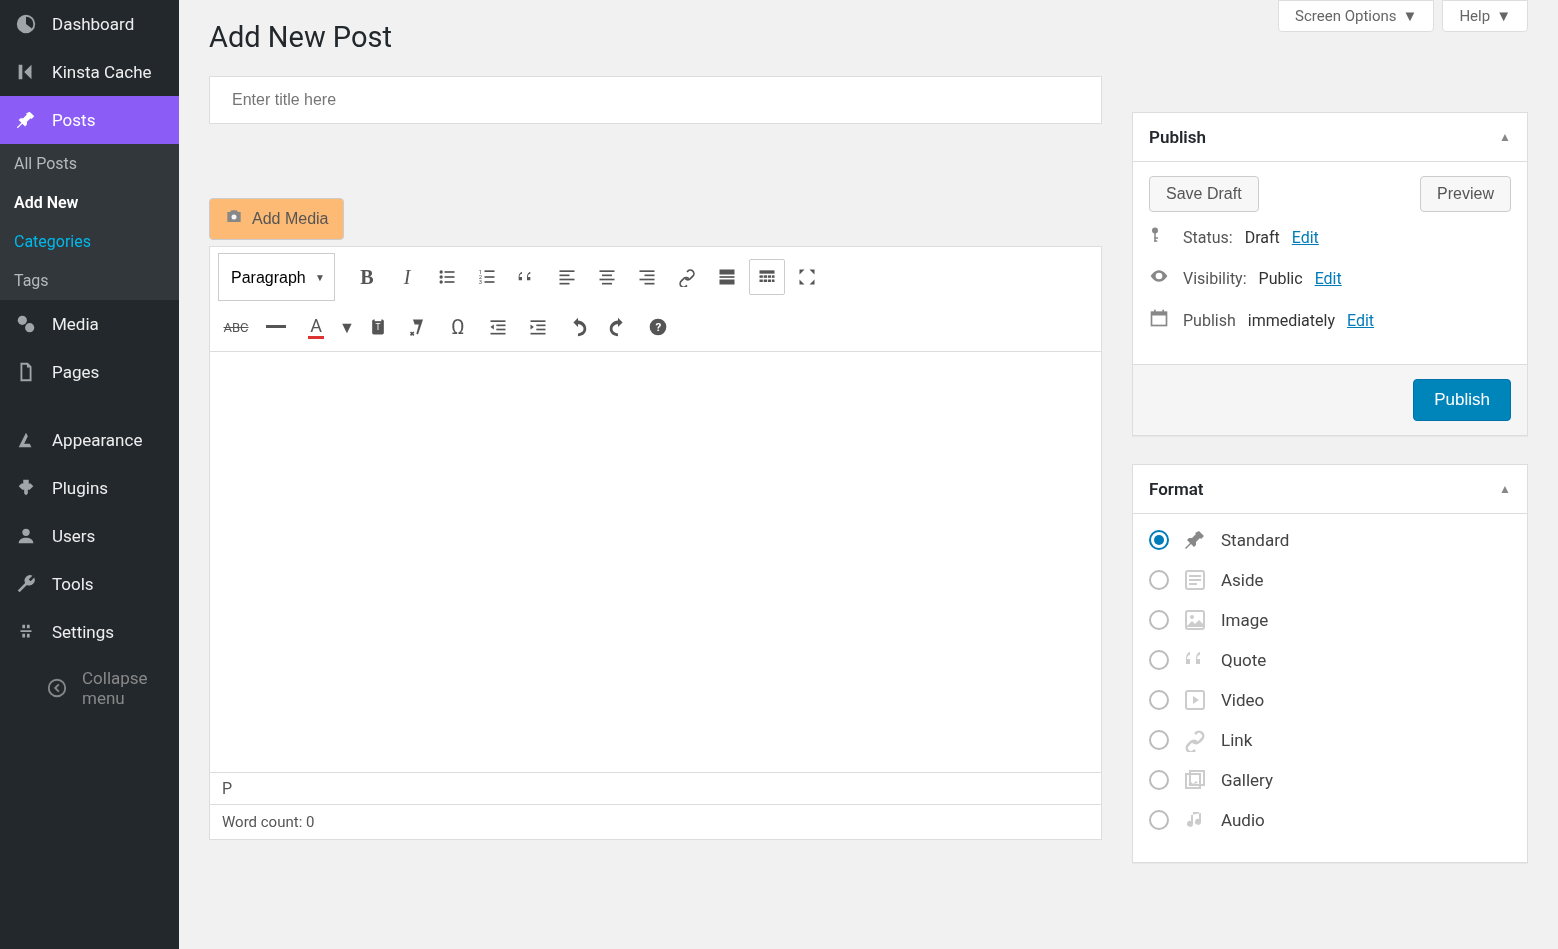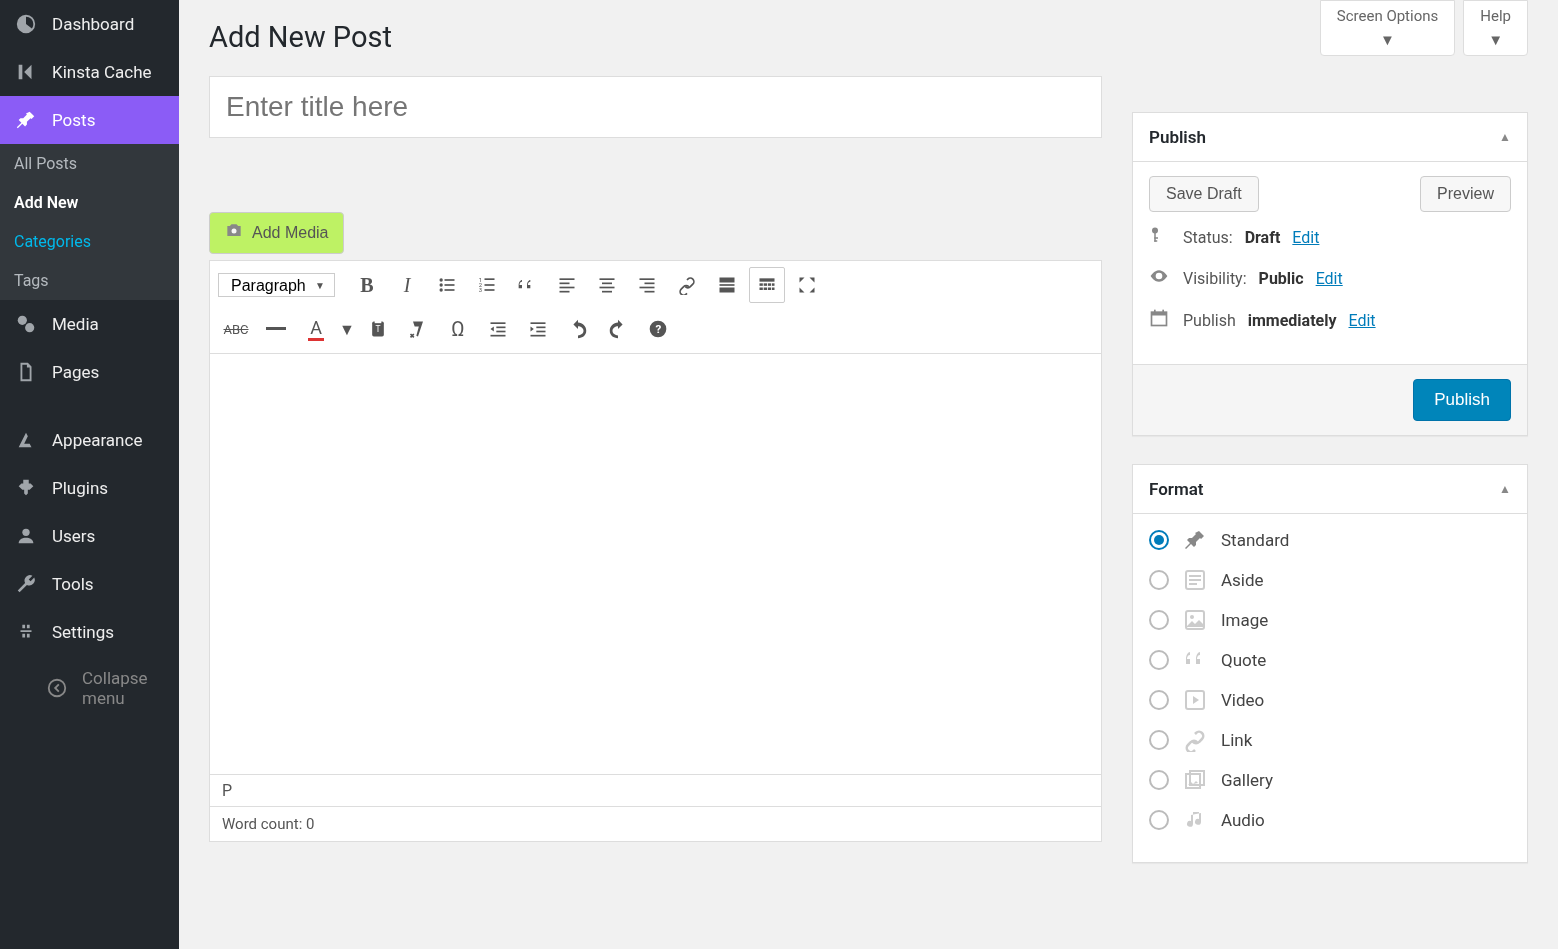--- a/index.html
+++ b/index.html
@@ -17,39 +17,39 @@
     .sub-items { background: #32373c; }
     .sub-item { padding: 10px 14px; color: #b4b9be; cursor: pointer; font-size: 16px; }
     .sub-item.current { color: #fff; font-weight: 600; }
     .sub-item.highlight { color: #00b9eb; }
     .collapse-item { color: #888; padding-left: 46px; }
     
     
     .main { flex: 1; padding: 0 30px; position: relative; }
     
     .top-tabs { position: absolute; top: 0; right: 30px; display: flex; gap: 8px; }
-    .top-tab { background: #fff; border: 1px solid #ddd; border-radius: 0 0 4px 4px; padding: 6px 16px; font-size: 15px; color: #666; cursor: pointer; display: flex; align-items: center; gap: 6px; flex-direction: column; }
+    .top-tab { background: #fff; border: 1px solid #ddd; border-radius: 0 0 4px 4px; padding: 6px 16px; font-size: 15px; color: #666; cursor: pointer; display: flex; align-items: center; gap: 6px; }
     
     .page-title { font-size: 29px; font-weight: 400; margin: 20px 0 22px 0; color: #23282d; }
     
     .columns { display: flex; gap: 30px; }
     .col-main { flex: 1; }
     .col-side { width: 396px; flex-shrink: 0; margin-top: 36px; }
     
-    .title-input { width: 100%; font-size: 28px; padding: 14px 16px; border: 1px solid #ddd; background: #fff; color: #8b5cf6; outline: none; }
-    
-    .media-btn { margin-top: 74px; background: #bef264; border: 1px solid #ccc; border-radius: 4px; padding: 8px 14px; font-size: 16px; color: #555; cursor: pointer; display: inline-flex; align-items: center; gap: 8px; }
+    .title-input { width: 100%; font-size: 16px; padding: 14px 22px; border: 1px solid #ddd; background: #fff; color: #8b5cf6; outline: none; }
+    
+    .media-btn { margin-top: 74px; background: #fdba74; border: 1px solid #ccc; border-radius: 4px; padding: 8px 14px; font-size: 16px; color: #555; cursor: pointer; display: inline-flex; align-items: center; gap: 8px; }
     
     .editor-wrap { margin-top: 6px; background: #fff; border: 1px solid #ddd; }
     .editor-tab { padding: 10px 18px; font-size: 16px; color: #555; cursor: pointer; border: 1px solid transparent; border-bottom: none; }
     .editor-tab.active { background: #fff; border-color: #ddd; }
     .editor-tab.inactive { background: #e4e4e4; }
     
     .toolbar { display: flex; flex-wrap: wrap; padding: 6px 8px; border-bottom: 1px solid #ddd; gap: 4px; align-items: center; }
-    .fmt-select { height: 24px; border: 1px solid #ccc; font-size: 16px; padding: 0 28px 0 12px; background: #fff; appearance: none; position: relative; }
+    .fmt-select { height: 48px; border: 1px solid #ccc; font-size: 16px; padding: 0 28px 0 12px; background: #fff; appearance: none; position: relative; }
     .select-wrap { position: relative; margin-right: 10px; }
     .select-wrap::after { content: '▼'; position: absolute; right: 10px; top: 50%; transform: translateY(-50%); font-size: 10px; color: #555; pointer-events: none; }
     .tb-btn { width: 36px; height: 36px; display: flex; align-items: center; justify-content: center; cursor: pointer; border-radius: 2px; color: #555; }
     .tb-btn.boxed { border: 1px solid #ccc; background: #fff; }
     .tb-btn svg { fill: #555; }
     .tb-row2 { width: 100%; display: flex; gap: 4px; padding-top: 4px; align-items: center; }
     
     .editor-body { min-height: 420px; }
     .path-bar { border-top: 1px solid #ddd; padding: 6px 12px; color: #555; font-size: 16px; }
     .wc-bar { border-top: 1px solid #ddd; padding: 8px 12px; color: #555; font-size: 15px; background: #fff; }
@@ -60,21 +60,21 @@
     .mb-title { font-size: 17px; font-weight: 600; }
     .mb-toggle { color: #888; font-size: 12px; }
     .mb-body { padding: 14px 16px; }
     
     .pub-row { display: flex; justify-content: space-between; margin-bottom: 14px; }
     .btn { border: 1px solid #ccc; border-radius: 4px; background: #f7f7f7; padding: 8px 16px; font-size: 16px; cursor: pointer; color: #555; }
     .btn-primary { background: #0085ba; border-color: #0073aa; color: #fff; font-size: 17px; padding: 10px 20px; }
     
     .meta-line { display: flex; align-items: center; gap: 12px; margin-bottom: 18px; color: #555; font-size: 16px; }
     .meta-line .micon { width: 22px; fill: #888; color: #888; }
-    .meta-line .val { color: #333; font-weight: 700; }
+    .meta-line .val { color: #333; font-weight: 400; }
     .meta-line a { color: #007cba; text-decoration: underline; }
     
     .mb-footer { padding: 14px 16px; border-top: 1px solid #ddd; background: #f5f5f5; text-align: right; }
     
     .fmt-row { display: flex; align-items: center; gap: 14px; margin-bottom: 16px; font-size: 17px; color: #444; }
     .radio { width: 20px; height: 20px; border: 2px solid #bbb; border-radius: 50%; position: relative; cursor: pointer; flex-shrink: 0; }
     .radio.checked { border-color: #007cba; }
     .radio.checked::after { content: ''; position: absolute; inset: 3px; background: #007cba; border-radius: 50%; }
     .fmt-icon { width: 24px; height: 24px; fill: #ccc; flex-shrink: 0; }
     .fmt-icon.active { fill: #888; }

